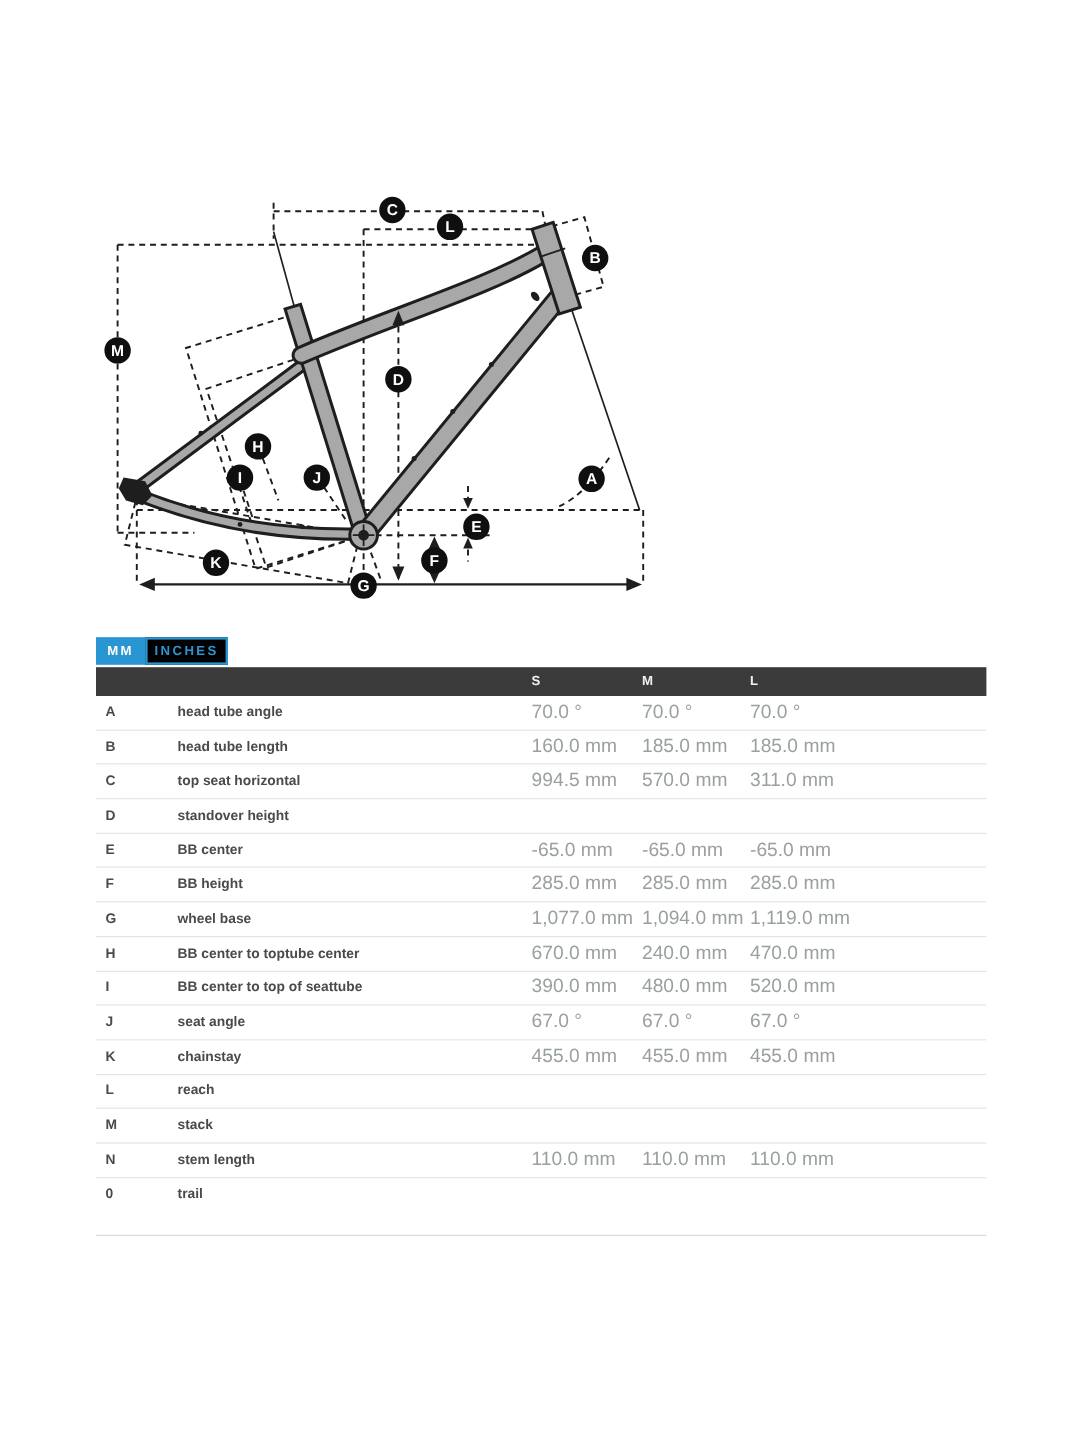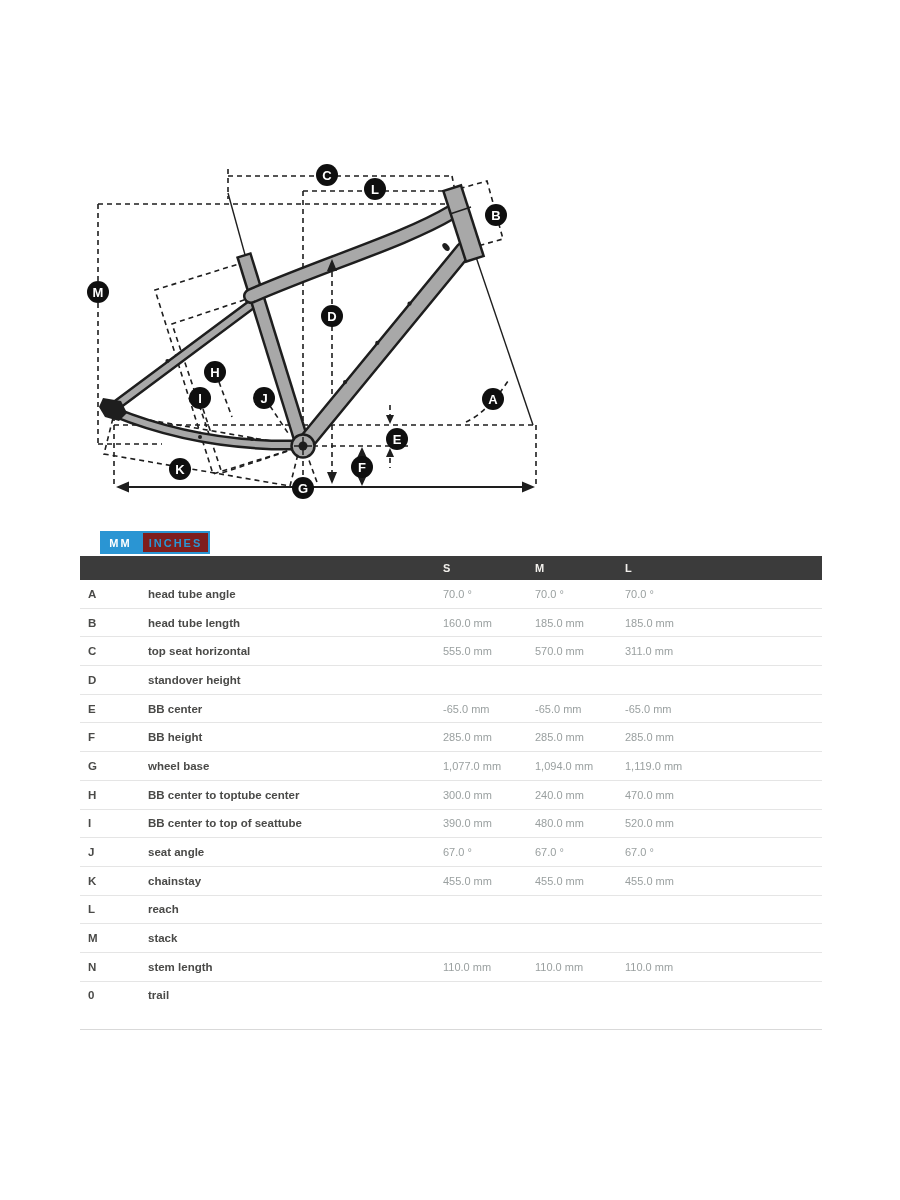--- a/index.html
+++ b/index.html
@@ -20,40 +20,40 @@
   .thin{fill:none;stroke:var(--ink);}
   .tube-o{fill:none;stroke:var(--ink);stroke-linecap:round;}
   .tube-i{fill:none;stroke:var(--frame);stroke-linecap:round;}
   .tube-os{fill:none;stroke:var(--ink);stroke-linecap:square;}
   .tube-is{fill:none;stroke:var(--frame);stroke-linecap:square;}
   .blk{fill:var(--ink);stroke:none;}
   .callout-circle{fill:#0f0f0f;}
   .callout-text{fill:#ffffff;font-family:"Liberation Sans",sans-serif;font-size:13px;font-weight:bold;text-anchor:middle;}
 
   
-  #unit-toggle{position:absolute;left:80px;top:531px;display:flex;margin-left:20px;}
+  #unit-toggle{position:absolute;left:80px;top:531px;display:flex;}
   #unit-toggle button{
     font-family:"Liberation Sans",sans-serif;font-size:11px;font-weight:bold;
     letter-spacing:2px;height:23px;cursor:pointer;display:flex;align-items:center;justify-content:center;
   }
   .toggle-mm{width:41px;background:var(--accent);color:#ffffff;border:none;}
-  .toggle-inches{width:69px;background:#7f1d1d;color:var(--accent);border:2px solid var(--accent);}
+  .toggle-inches{width:69px;background:#000000;color:var(--accent);border:2px solid var(--accent);}
 
   
   #geo-table{position:absolute;left:80px;top:556px;width:742px;}
   .t-header{display:flex;align-items:center;height:24px;background:#3b3b3b;}
   .t-header .hc{font-size:11px;font-weight:bold;color:#f2f0ec;}
   .ck{width:40px;padding-left:8px;flex:none;}
   .cn{width:323px;flex:none;padding-left:28px;}
   .cv{width:92px;flex:none;}
   .cv2{width:90px;flex:none;}
   .cv3{flex:1;}
   .trow{display:flex;align-items:center;height:28.7px;border-bottom:1px solid #e5e5e5;}
   .trow .ck,.trow .cn{font-size:11.5px;font-weight:bold;color:#4a4a48;}
-  .trow .cv,.trow .cv2,.trow .cv3{font-size:11px;color:#9aa0a0;}
+  .trow .cv,.trow .cv2,.trow .cv3{font-size:16px;color:#9aa0a0;}
   .row--tall{height:48px;align-items:flex-start;padding-top:7px;border-bottom:1px solid #d9d9d9;}
 </style>
 </head>
 <body>
 
 <div id="page">
 
   <div id="diagram">
     <svg width="470" height="362" viewBox="80 148 470 362">
 
@@ -210,21 +210,21 @@
         <div class="trow">
           <div class="ck">B</div>
           <div class="cn">head tube length</div>
           <div class="cv">160.0 mm</div>
           <div class="cv2">185.0 mm</div>
           <div class="cv3">185.0 mm</div>
         </div>
         <div class="trow">
           <div class="ck">C</div>
           <div class="cn">top seat horizontal</div>
-          <div class="cv">555.0 mm</div>
+          <div class="cv">994.5 mm</div>
           <div class="cv2">570.0 mm</div>
           <div class="cv3">311.0 mm</div>
         </div>
         <div class="trow">
           <div class="ck">D</div>
           <div class="cn">standover height</div>
           <div class="cv"></div>
           <div class="cv2"></div>
           <div class="cv3"></div>
         </div>
@@ -245,21 +245,21 @@
         <div class="trow">
           <div class="ck">G</div>
           <div class="cn">wheel base</div>
           <div class="cv">1,077.0 mm</div>
           <div class="cv2">1,094.0 mm</div>
           <div class="cv3">1,119.0 mm</div>
         </div>
         <div class="trow">
           <div class="ck">H</div>
           <div class="cn">BB center to toptube center</div>
-          <div class="cv">300.0 mm</div>
+          <div class="cv">670.0 mm</div>
           <div class="cv2">240.0 mm</div>
           <div class="cv3">470.0 mm</div>
         </div>
         <div class="trow">
           <div class="ck">I</div>
           <div class="cn">BB center to top of seattube</div>
           <div class="cv">390.0 mm</div>
           <div class="cv2">480.0 mm</div>
           <div class="cv3">520.0 mm</div>
         </div>

